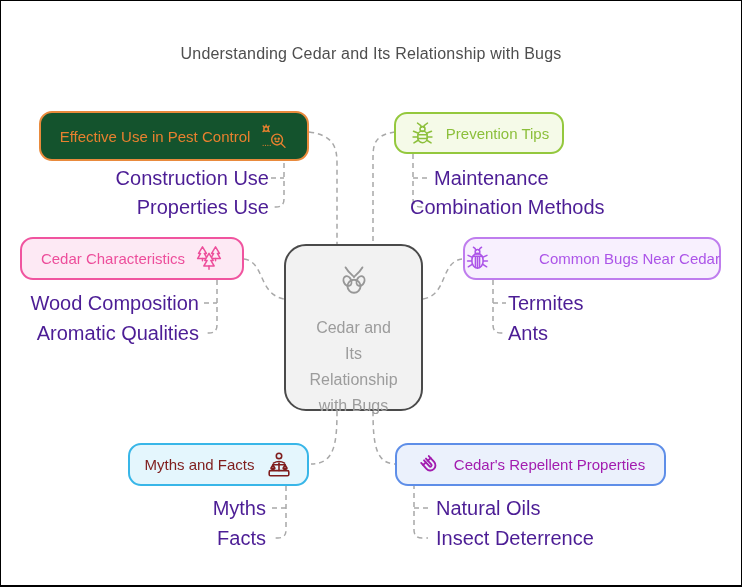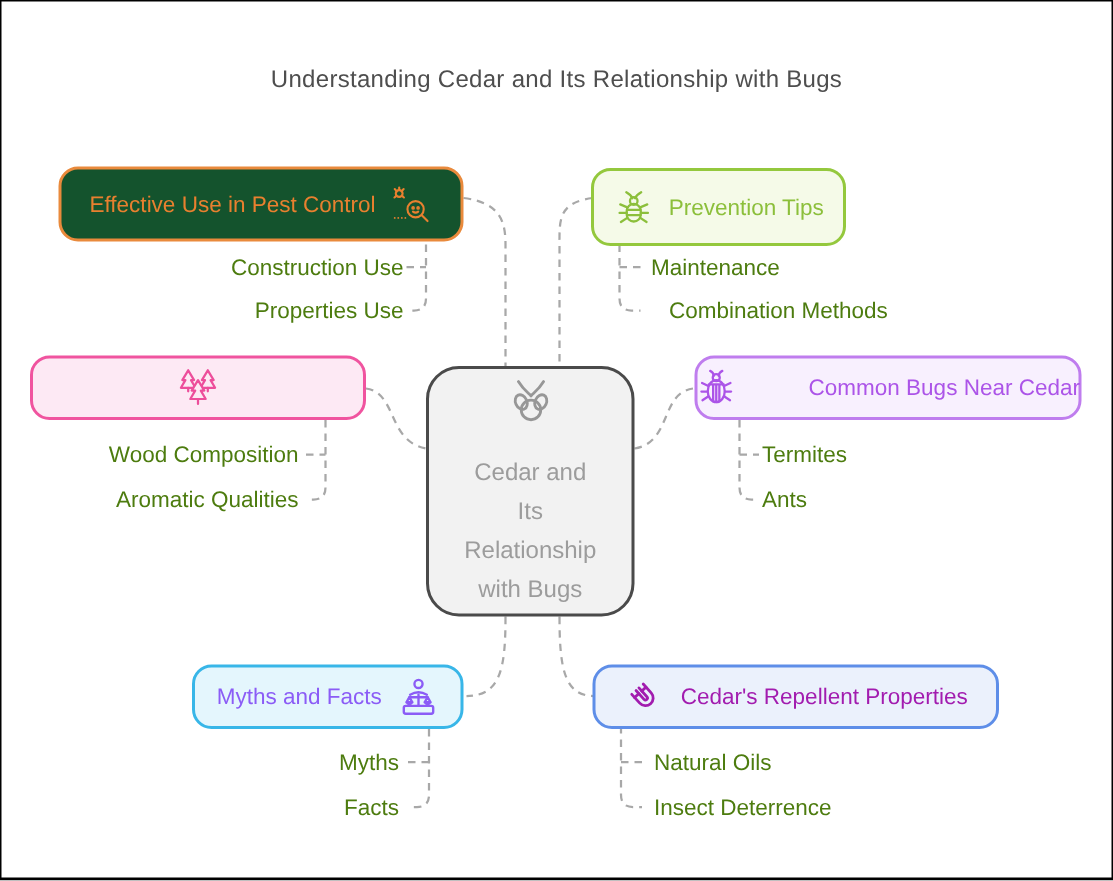--- a/index.html
+++ b/index.html
@@ -18,25 +18,26 @@
     position:absolute;display:flex;align-items:center;justify-content:center;
     gap:10px;border:2px solid;border-radius:13px;box-sizing:border-box;
     font-size:15px;white-space:nowrap;
   }
   .node .icon{display:flex;align-items:center;justify-content:center;}
   .node .icon svg{display:block;}
   .center-node{
     position:absolute;left:283px;top:243px;width:139px;height:167px;
     background:#f2f2f2;border:2px solid #4a4a4a;border-radius:22px;
     box-sizing:border-box;display:flex;flex-direction:column;align-items:center;
+    padding-top:13px;
   }
   .center-node .icon{margin-bottom:10px;color:#979797;}
   .center-text{font-size:16px;line-height:26px;color:#9c9c9c;text-align:center;}
   .sub{
-    position:absolute;font-size:15px;color:#4d7c0f;line-height:19px;white-space:nowrap;
+    position:absolute;font-size:20px;color:#4c1d95;line-height:19px;white-space:nowrap;
   }
   .sub.r{text-align:right;}
 </style>
 </head>
 <body>
 
 <div class="frame">
 
   <div class="title">Understanding Cedar and Its Relationship with Bugs</div>
 
@@ -73,43 +74,44 @@
         <circle cx="3.6" cy="26.6" r="0.7" fill="currentColor" stroke="none"></circle>
         <circle cx="6.3" cy="26.6" r="0.7" fill="currentColor" stroke="none"></circle>
         <circle cx="9" cy="26.6" r="0.7" fill="currentColor" stroke="none"></circle>
         <circle cx="11.7" cy="26.6" r="0.7" fill="currentColor" stroke="none"></circle>
       </svg>
     </span>
   </div>
   <div class="sub r" style="right:472px;top:168px">Construction Use</div>
   <div class="sub r" style="right:472px;top:197px">Properties Use</div>
 
-  <div class="node" style="left: 393px; top: 111px; width: 170px; height: 52px; border-color: rgb(148, 200, 61); background: rgb(245, 250, 232); color: rgb(140, 191, 59);">
+  <div class="node" style="left: 393px; top: 111px; width: 170px; height: 42px; border-color: rgb(148, 200, 61); background: rgb(245, 250, 232); color: rgb(140, 191, 59);">
     <span class="icon">
       <svg width="27" height="27" viewBox="0 0 30 30" fill="none" stroke="currentColor" stroke-width="1.7" stroke-linecap="round">
         <path d="M9.5,3.5 Q13,5.5 14,8"></path>
           <path d="M20.5,3.5 Q17,5.5 16,8"></path>
         <circle cx="15" cy="10" r="2.8"></circle>
         <rect x="9.8" y="12.2" width="10.4" height="13" rx="5.2"></rect>
         <line x1="10" y1="16.5" x2="20" y2="16.5"></line>
           <line x1="10" y1="20.5" x2="20" y2="20.5"></line>
         <line x1="9.8" y1="14.5" x2="5" y2="12.5"></line>
           <line x1="9.8" y1="18.8" x2="4.5" y2="18.8"></line>
           <line x1="10.2" y1="22.5" x2="5.5" y2="25.5"></line>
         <line x1="20.2" y1="14.5" x2="25" y2="12.5"></line>
           <line x1="20.2" y1="18.8" x2="25.5" y2="18.8"></line>
           <line x1="19.8" y1="22.5" x2="24.5" y2="25.5"></line>
       </svg>
     </span>
     <span>Prevention Tips</span>
   </div>
   <div class="sub" style="left:433px;top:168px">Maintenance</div>
-  <div class="sub" style="left:445px;top:197px">Combination Methods</div>
+  <div class="sub" style="left:409px;top:197px">Combination Methods</div>
 
   <div class="node" style="left: 19px; top: 236px; width: 224px; height: 43px; border-color: rgb(240, 84, 159); background: rgb(253, 233, 244); color: rgb(237, 78, 155);">
+    <span>Cedar Characteristics</span>
     <span class="icon">
       <svg width="28" height="28" viewBox="0 0 30 30" fill="none" stroke="currentColor" stroke-width="1.6" stroke-linecap="round" stroke-linejoin="round">
         <path d="M8,2 L3.8,9 H6 L2.8,14.5 H13.2 L10,9 H12.2 Z"></path>
         <line x1="8" y1="14.5" x2="8" y2="17"></line>
         <path d="M22,2 L17.8,9 H20 L16.8,14.5 H27.2 L24,9 H26.2 Z"></path>
         <line x1="22" y1="14.5" x2="22" y2="17"></line>
         <path d="M15,9 L10.5,16.5 H13 L9.5,22.5 H20.5 L17,16.5 H19.5 Z" fill="#fde9f4"></path>
         <line x1="15" y1="22.5" x2="15" y2="26"></line>
       </svg>
     </span>
@@ -150,21 +152,21 @@
         <ellipse cx="26.2" cy="21" rx="3.6" ry="4.8" transform="rotate(24 26.2 21)"></ellipse>
         <circle cx="20" cy="26" r="6.2"></circle>
       </svg>
     </span>
     <div class="center-text">Cedar and</div>
     <div class="center-text">Its</div>
     <div class="center-text">Relationship</div>
     <div class="center-text">with Bugs</div>
   </div>
 
-  <div class="node" style="left: 127px; top: 442px; width: 181px; height: 43px; border-color: rgb(56, 182, 232); background: rgb(228, 246, 253); color: #8b5cf6;">
+  <div class="node" style="left: 127px; top: 442px; width: 181px; height: 43px; border-color: rgb(56, 182, 232); background: rgb(228, 246, 253); color: #7f1d1d;">
     <span>Myths and Facts</span>
     <span class="icon">
       <svg width="28" height="28" viewBox="0 0 30 30" fill="none" stroke="currentColor" stroke-width="1.7" stroke-linecap="round" stroke-linejoin="round">
         <circle cx="15" cy="5.3" r="2.9"></circle>
         <path d="M9,13 Q15,9.6 21,13"></path>
         <line x1="15" y1="13" x2="15" y2="21"></line>
         <line x1="8.5" y1="14.8" x2="21.5" y2="14.8"></line>
         <path d="M6.4,18.4 L10.6,18.4 M8.5,14.8 L6.4,18.4 M8.5,14.8 L10.6,18.4 M6.4,18.4 Q8.5,21 10.6,18.4"></path>
         <path d="M19.4,18.4 L23.6,18.4 M21.5,14.8 L19.4,18.4 M21.5,14.8 L23.6,18.4 M19.4,18.4 Q21.5,21 23.6,18.4"></path>
         <rect x="4.5" y="21" width="21" height="5.6" rx="1.4"></rect>

